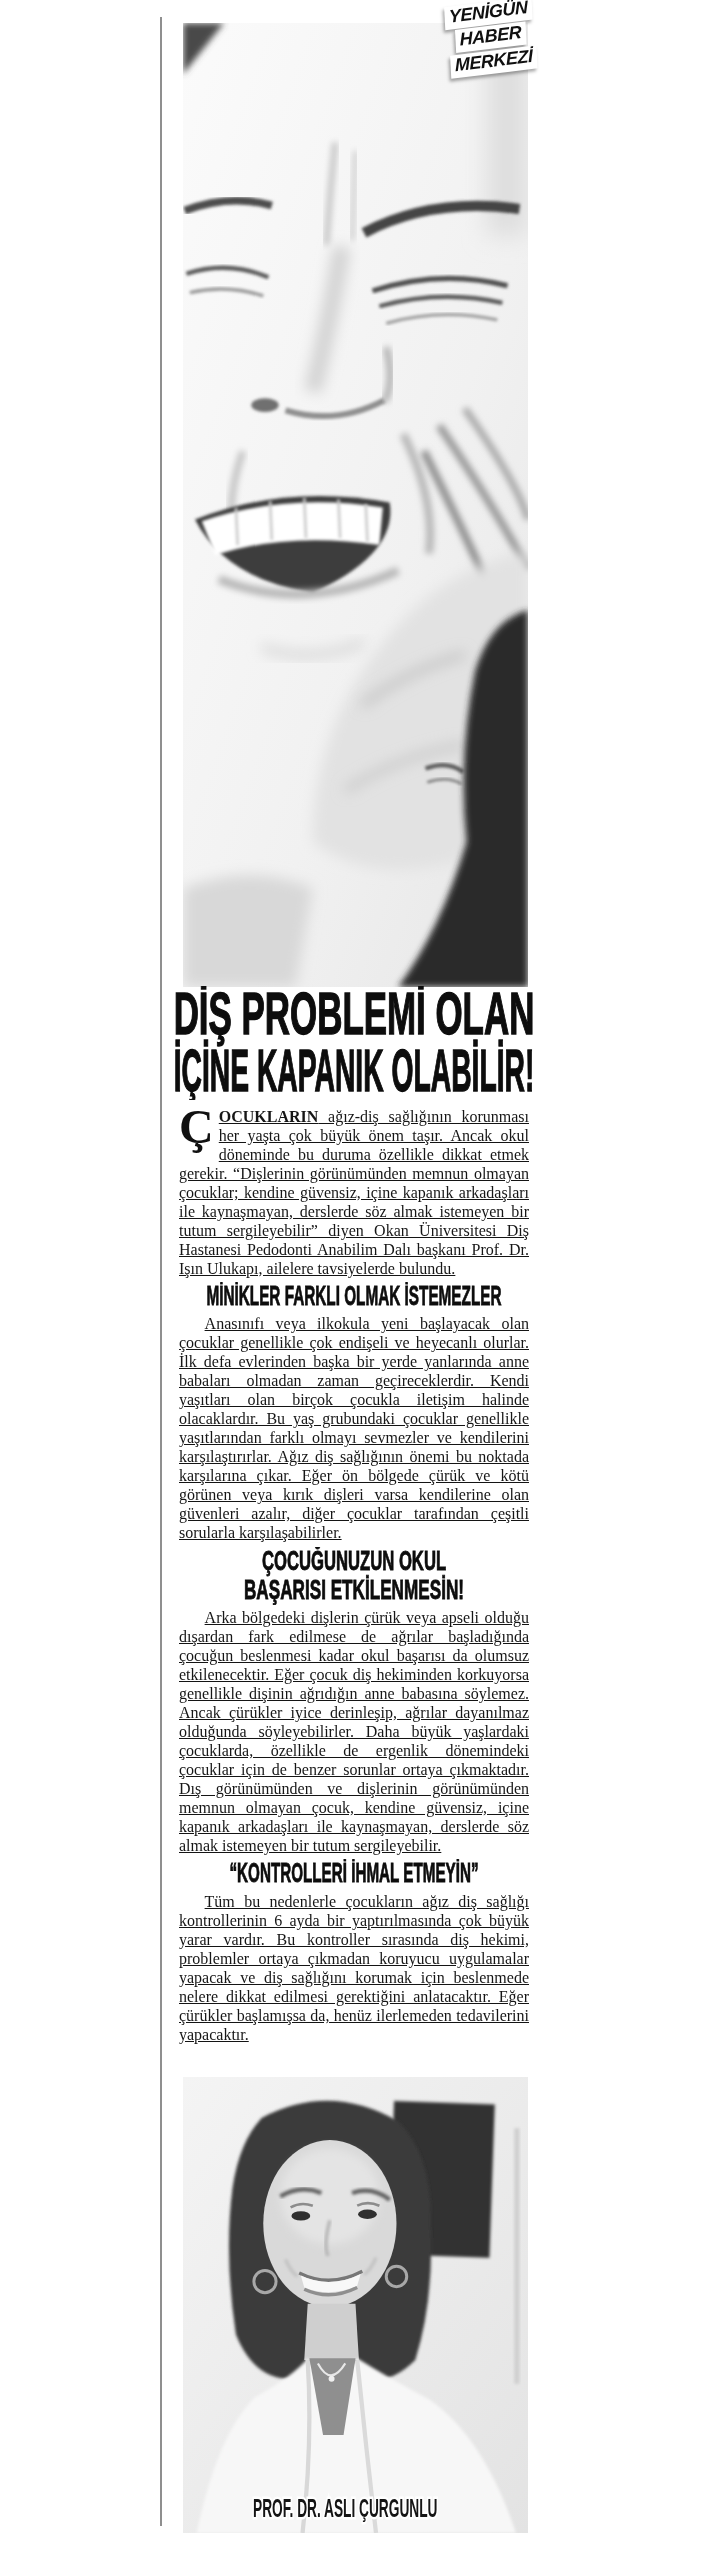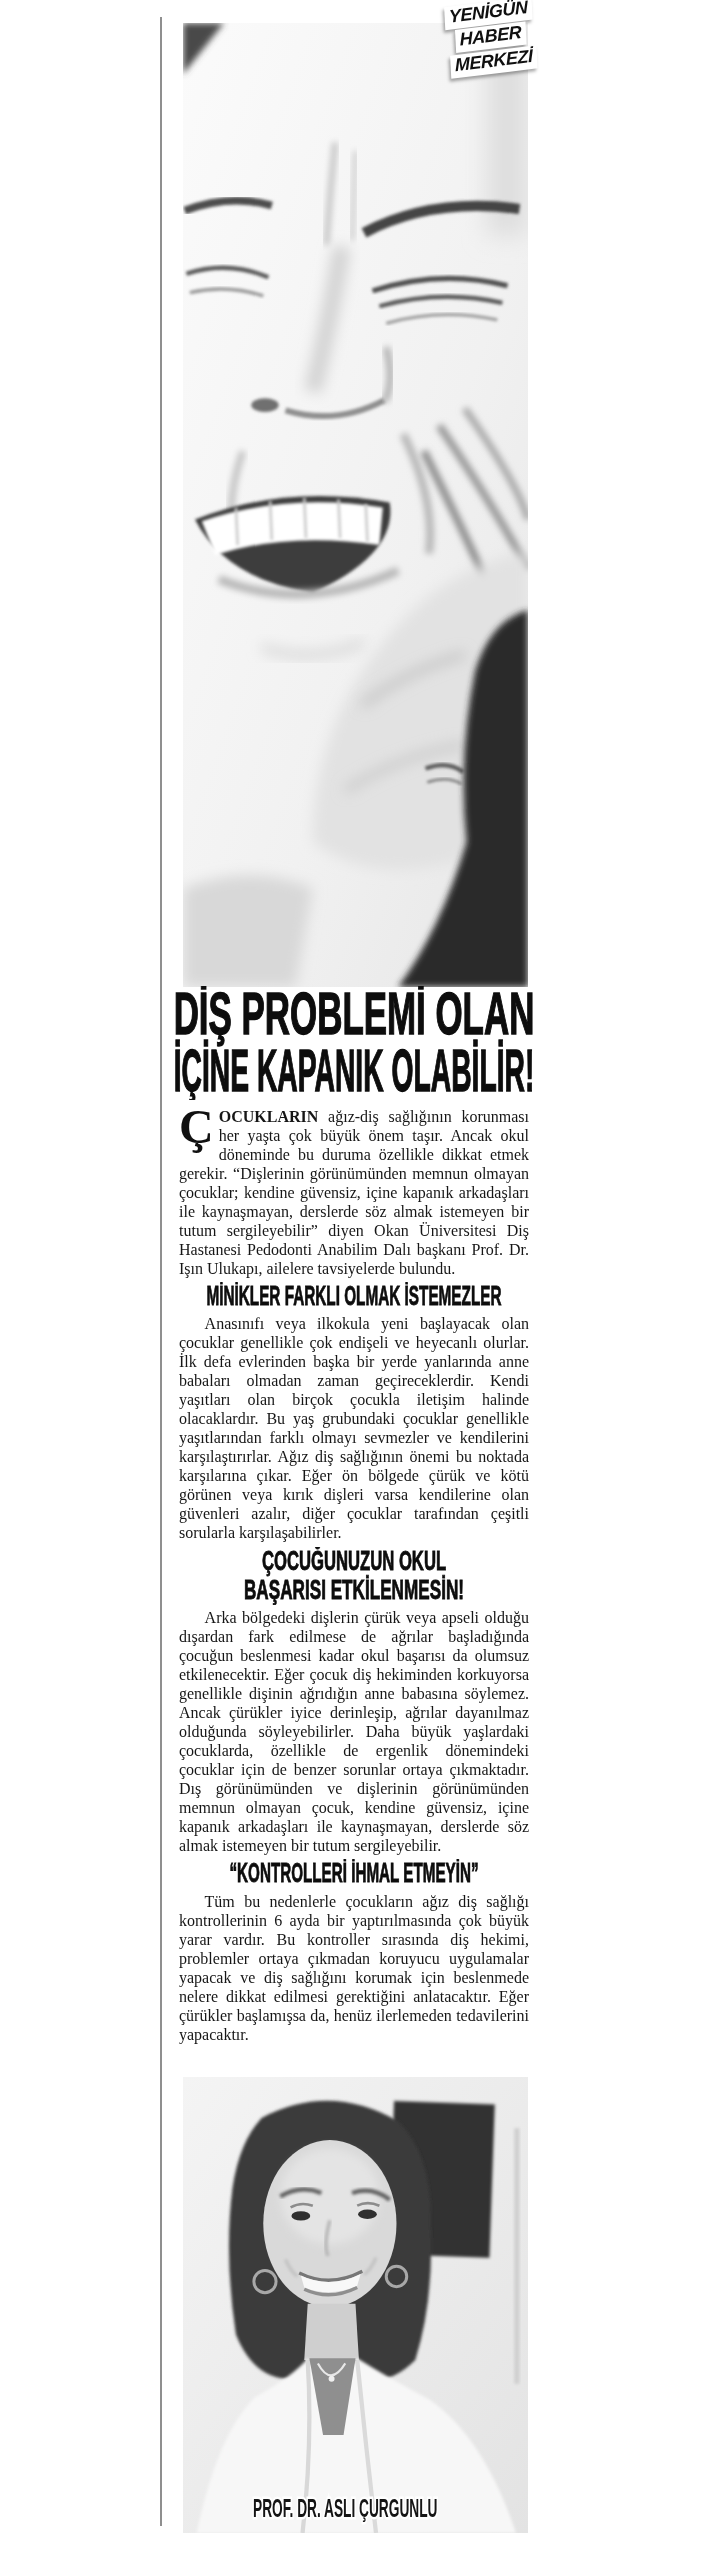--- a/index.html
+++ b/index.html
@@ -21,21 +21,21 @@
     font-family:"Liberation Sans","DejaVu Sans",sans-serif;
     font-style:italic;font-weight:700;font-size:18px;letter-spacing:-0.4px;
     text-align:center;color:#101010;
   }
   .badge .line{
     display:block;background:#ffffff;padding:0 4.3px 1.7px 4.3px;margin:0 auto 1.7px auto;
     width:max-content;box-shadow:-1.7px 2.6px 3.4px rgba(0,0,0,0.35);
     transform:skewX(-4deg);
   }
   
-  .article{position:absolute;left:179px;top:986px;width:350px;}
+  .article{position:absolute;left:179px;top:986px;width:350px;text-decoration:underline;}
   .headline-svg{display:block;width:362px;height:114px;margin:0 0 6.8px -6px;}
   .hl{font-family:"Liberation Sans","DejaVu Sans",sans-serif;font-weight:900;
       font-size:69px;fill:#0d0d0d;stroke:#0d0d0d;stroke-width:1.6px;}
   .subhead-svg{display:block;width:350px;margin:4.3px 0 3.4px 0;}
   .sh{font-family:"Liberation Sans","DejaVu Sans",sans-serif;font-weight:700;
       font-size:33px;fill:#0d0d0d;stroke:#0d0d0d;stroke-width:1px;}
   .article p{
     margin:0;font-size:16px;line-height:19px;text-align:justify;
     color:#161616;
   }

